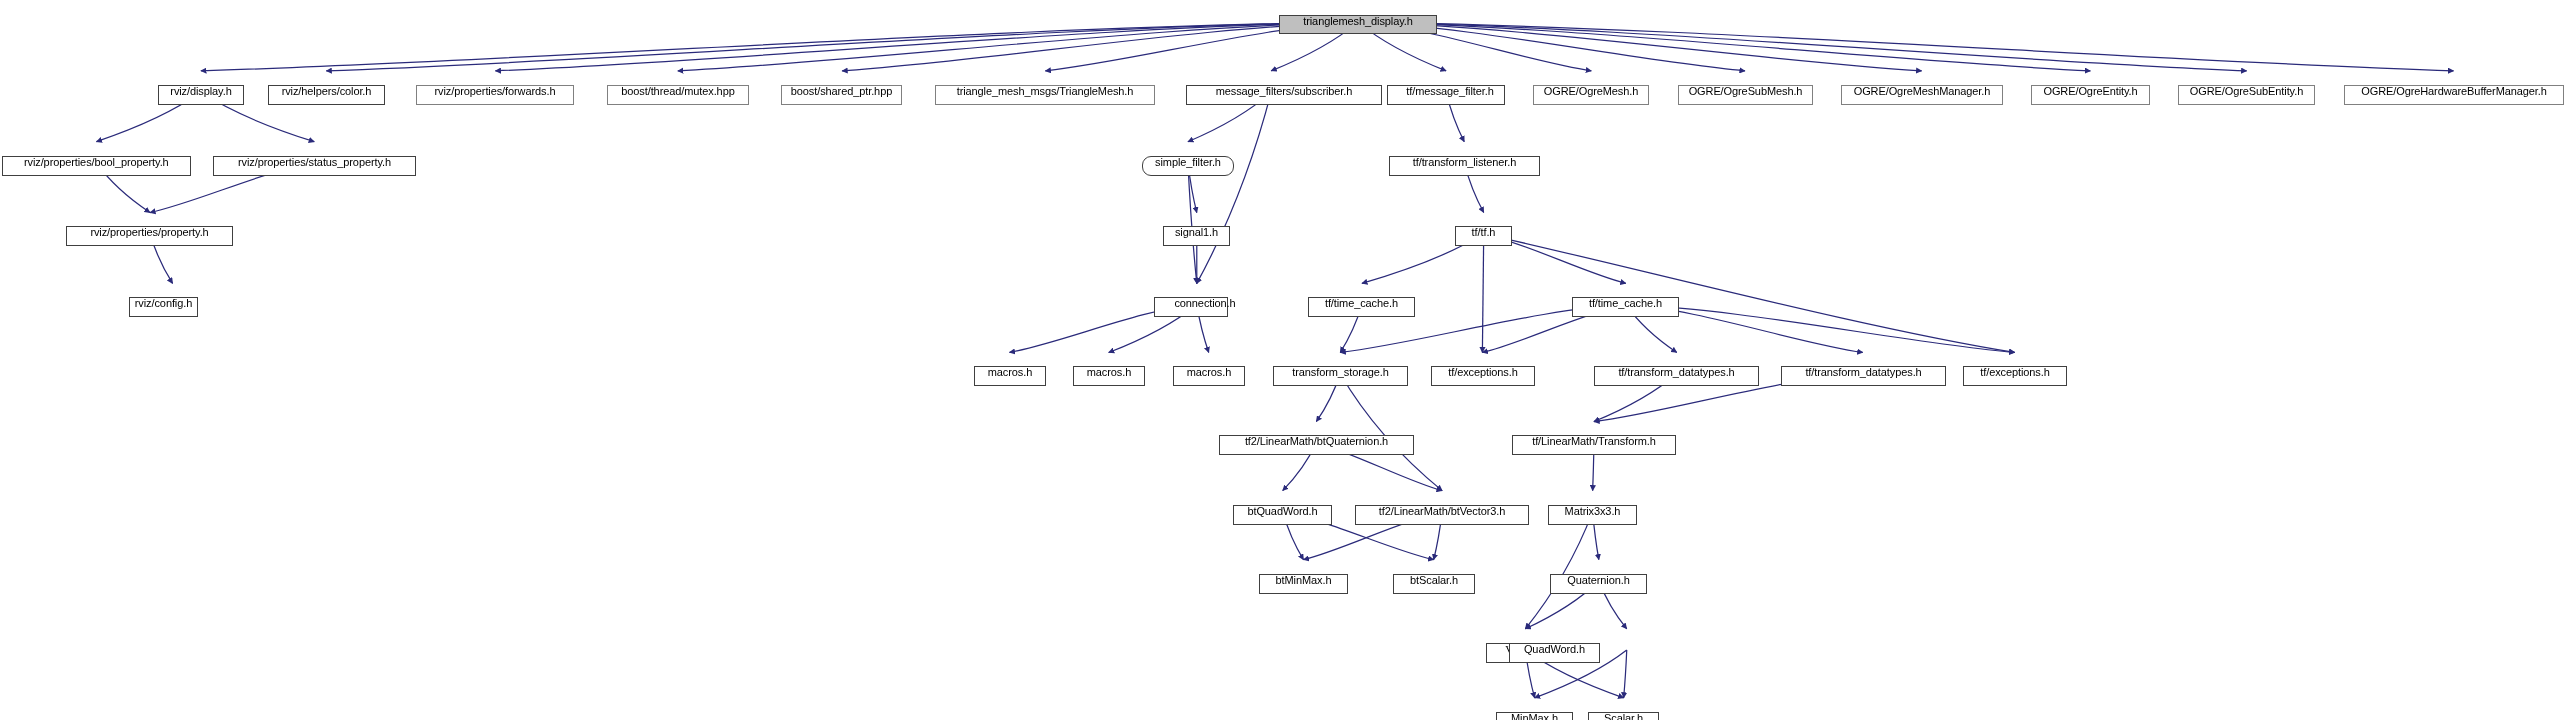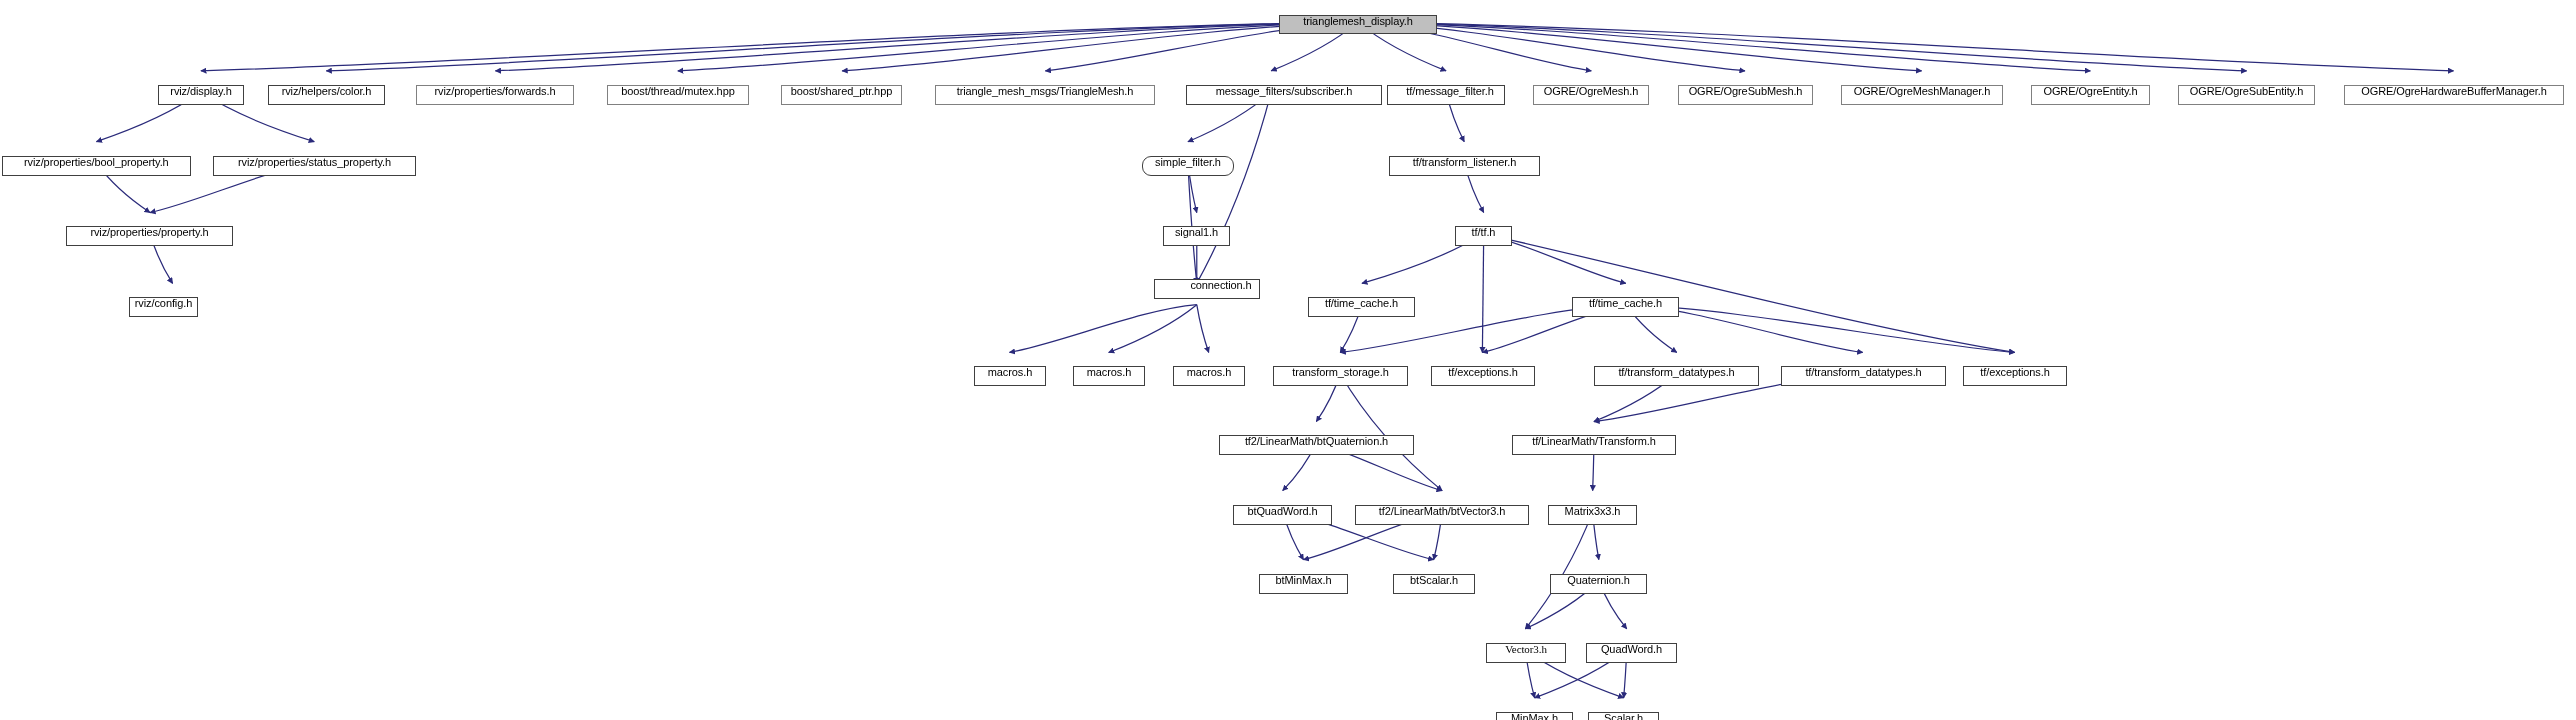--- a/index.html
+++ b/index.html
@@ -162,21 +162,21 @@
       </div>
       <div class="node bold" style="left: 129px; top: 285px; width: 69px; height: 19.5px;">
         <span>rviz/config.h</span>
       </div>
       <div class="node bold" style="left: 1142px; top: 144px; width: 92px; height: 19.5px; border-radius: 9px;">
         <span>simple_filter.h</span>
       </div>
       <div class="node bold" style="left: 1163px; top: 214px; width: 67px; height: 19.5px;">
         <span>signal1.h</span>
       </div>
-      <div class="node bold" style="left: 1154px; top: 267px; width: 106px; height: 19.5px; padding-left: 28px;">
+      <div class="node bold" style="left: 1154px; top: 285px; width: 74px; height: 19.5px; padding-left: 28px;">
         <span>connection.h</span>
       </div>
       <div class="node bold" style="left: 974px; top: 354px; width: 72px; height: 19.5px;">
         <span>macros.h</span>
       </div>
       <div class="node bold" style="left: 1073px; top: 354px; width: 72px; height: 19.5px;">
         <span>macros.h</span>
       </div>
       <div class="node bold" style="left: 1173px; top: 354px; width: 72px; height: 19.5px;">
         <span>macros.h</span>
@@ -228,21 +228,21 @@
       </div>
       <div class="node bold" style="left: 1393px; top: 562px; width: 82px; height: 19.5px;">
         <span>btScalar.h</span>
       </div>
       <div class="node bold" style="left: 1550px; top: 562px; width: 97px; height: 19.5px;">
         <span>Quaternion.h</span>
       </div>
       <div class="node bold" style="left: 1486px; top: 631px; width: 80px; height: 19.5px; font-family: Liberation Serif, serif;">
         <span>Vector3.h</span>
       </div>
-      <div class="node bold" style="left: 1586px; top: 631px; width: 91px; height: 19.5px;">
+      <div class="node bold" style="left: 1509px; top: 631px; width: 91px; height: 19.5px;">
         <span>QuadWord.h</span>
       </div>
       <div class="node bold" style="left: 1496px; top: 700px; width: 77px; height: 19.5px;">
         <span>MinMax.h</span>
       </div>
       <div class="node bold" style="left: 1588px; top: 700px; width: 71px; height: 19.5px;">
         <span>Scalar.h</span>
       </div>
     </div>
 </div>

